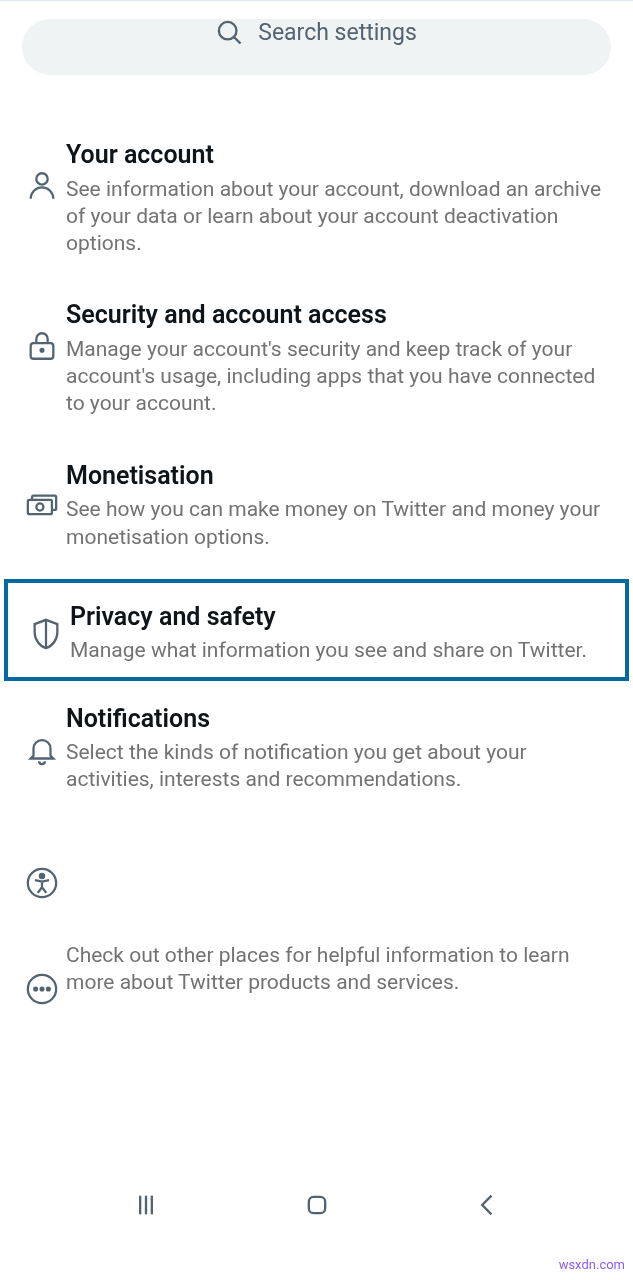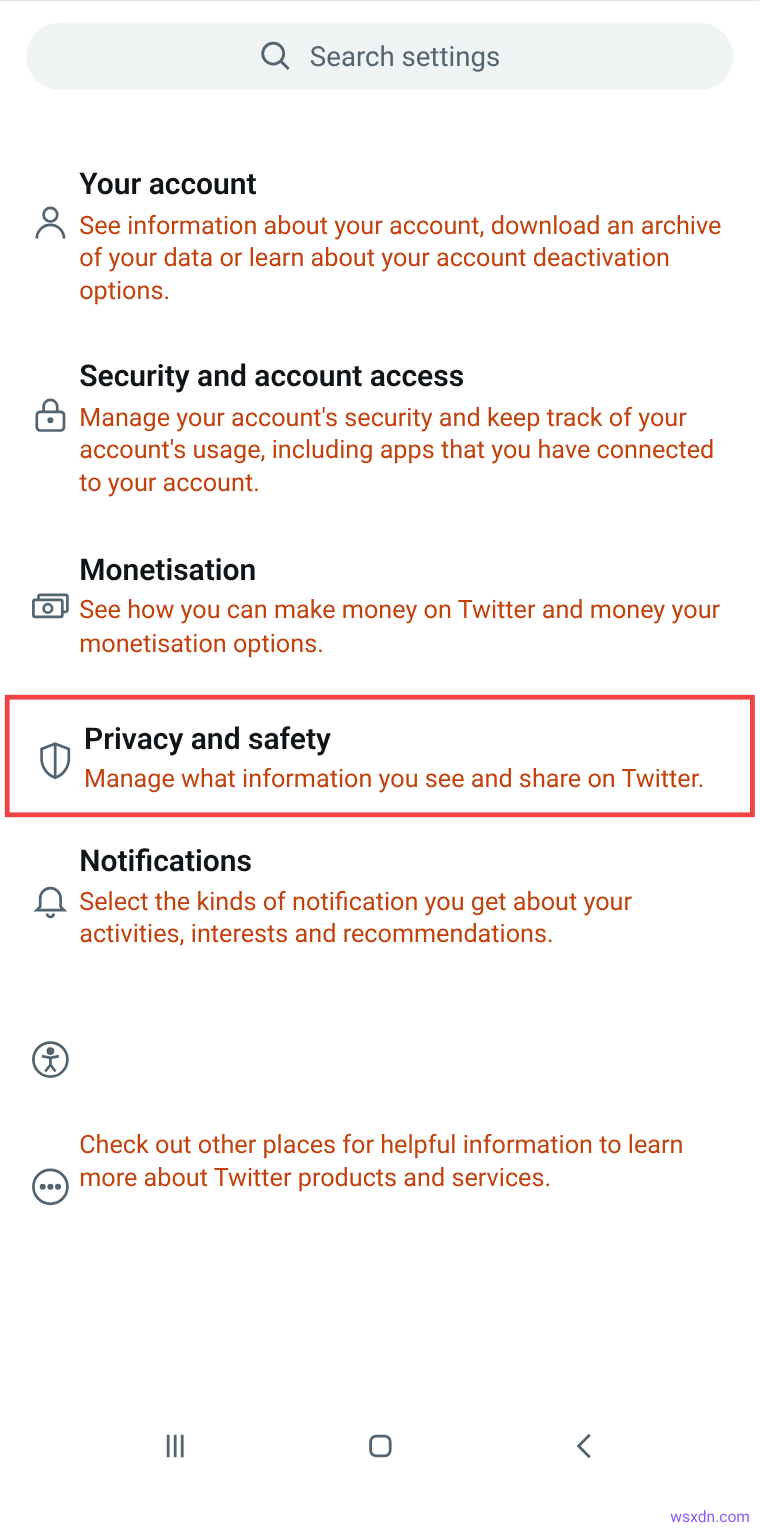--- a/index.html
+++ b/index.html
@@ -22,21 +22,21 @@
     }
     .search-container {
       padding: 0 22px;
       margin-bottom: 50px;
     }
     .search-bar {
       background: #eff3f4;
       border-radius: 28px;
       height: 56px;
       display: flex;
-      align-items: center;
+      align-items: flex-start;
       justify-content: center;
       gap: 14px;
     }
     .search-icon-svg {
       width: 28px;
       height: 28px;
       stroke: #536471;
       stroke-width: 2;
       fill: none;
     }
@@ -47,21 +47,21 @@
     .settings-list {
       padding: 0;
     }
     .settings-item {
       display: flex;
       align-items: flex-start;
       padding: 14px 18px 28px 18px;
       cursor: pointer;
     }
     .settings-item.highlighted {
-      border: 4px solid #ef4444;
+      border: 4px solid #0369a1;
       margin: 0 4px 8px 4px;
       padding: 18px 14px 12px 14px;
     }
     .icon-wrap {
       width: 48px;
       flex-shrink: 0;
       display: flex;
       align-items: center;
       justify-content: center;
       padding-top: 30px;
@@ -80,21 +80,21 @@
       flex: 1;
     }
     .item-title {
       color: #0f1419;
       font-size: 25px;
       font-weight: 600;
       margin-bottom: 4px;
       line-height: 1.3;
     }
     .item-desc {
-      color: #c2410c;
+      color: #737373;
       font-size: 21px;
       line-height: 1.3;
     }
     .nav-bar {
       position: absolute;
       bottom: 45px;
       left: 0;
       right: 0;
       height: 60px;
       display: flex;

